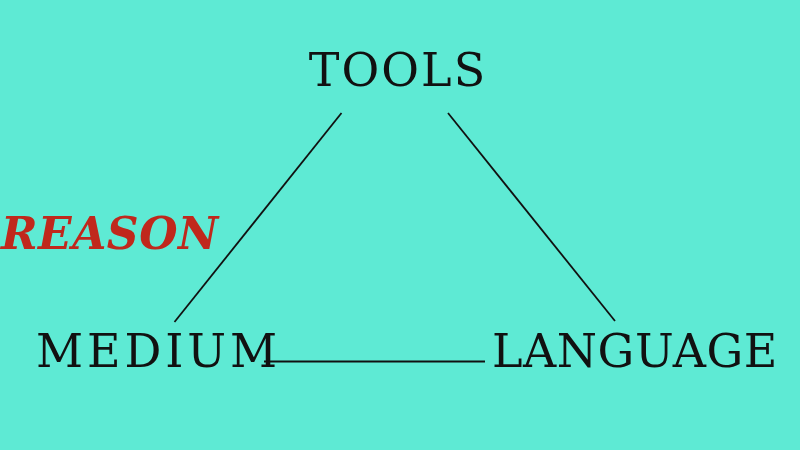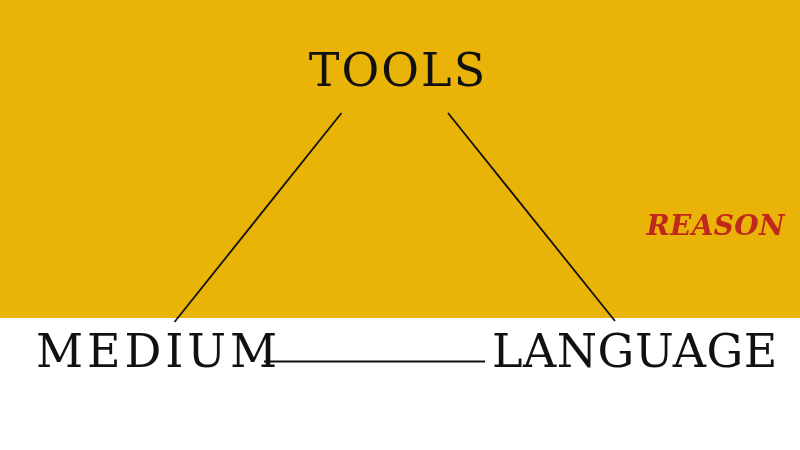--- a/index.html
+++ b/index.html
@@ -9,22 +9,22 @@
   }
   body {
     width: 800px;
     height: 450px;
     overflow: hidden;
     font-family: "Liberation Serif", "DejaVu Serif", serif;
   }
   #diagram-root {
     position: relative;
     width: 800px;
-    height: 318px;
-    background: #eab308;
+    height: 450px;
+    background: #5eead4;
   }
   #triangle-lines {
     position: absolute;
     left: 0;
     top: 0;
     width: 800px;
     height: 450px;
   }
   .vertex-label {
     position: absolute;
@@ -49,29 +49,29 @@
     letter-spacing: 0.085em;
   }
   #label-language {
     right: 22px;
     top: 328px;
     letter-spacing: 0.012em;
   }
   #label-reason {
     position: absolute;
     left: 0;
-    right: 16px;
+    right: 9px;
     top: 212px;
-    text-align: right;
+    text-align: left;
     white-space: nowrap;
     color: #c0281c;
     font-family: "DejaVu Serif", "Liberation Serif", serif;
     font-style: italic;
     font-weight: 700;
-    font-size: 28px;
+    font-size: 44px;
     line-height: 1;
     letter-spacing: 0.012em;
     transform: translateX(1px);
   }
 </style>
 </head>
 <body>
 
 <div id="diagram-root">
 

